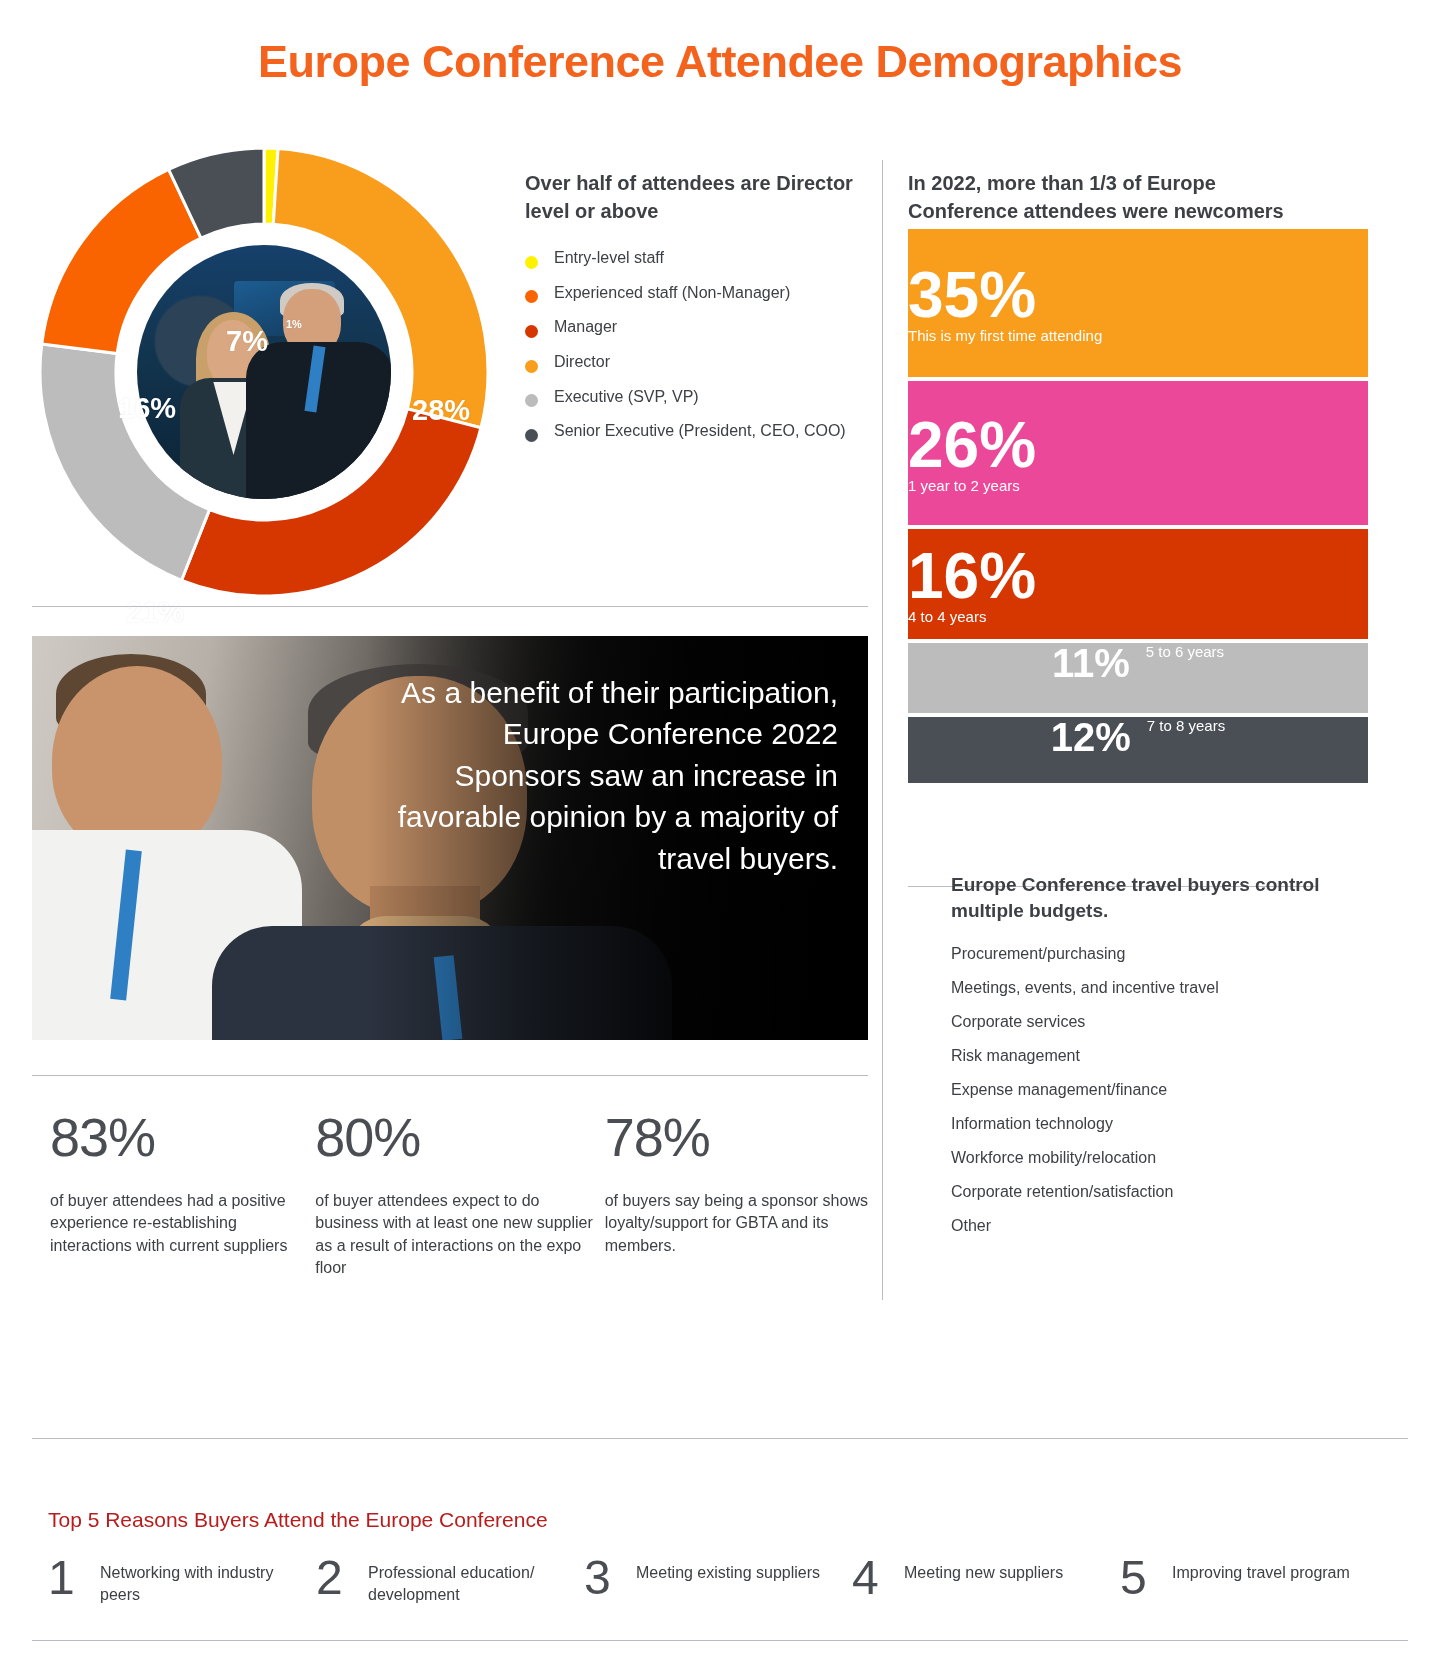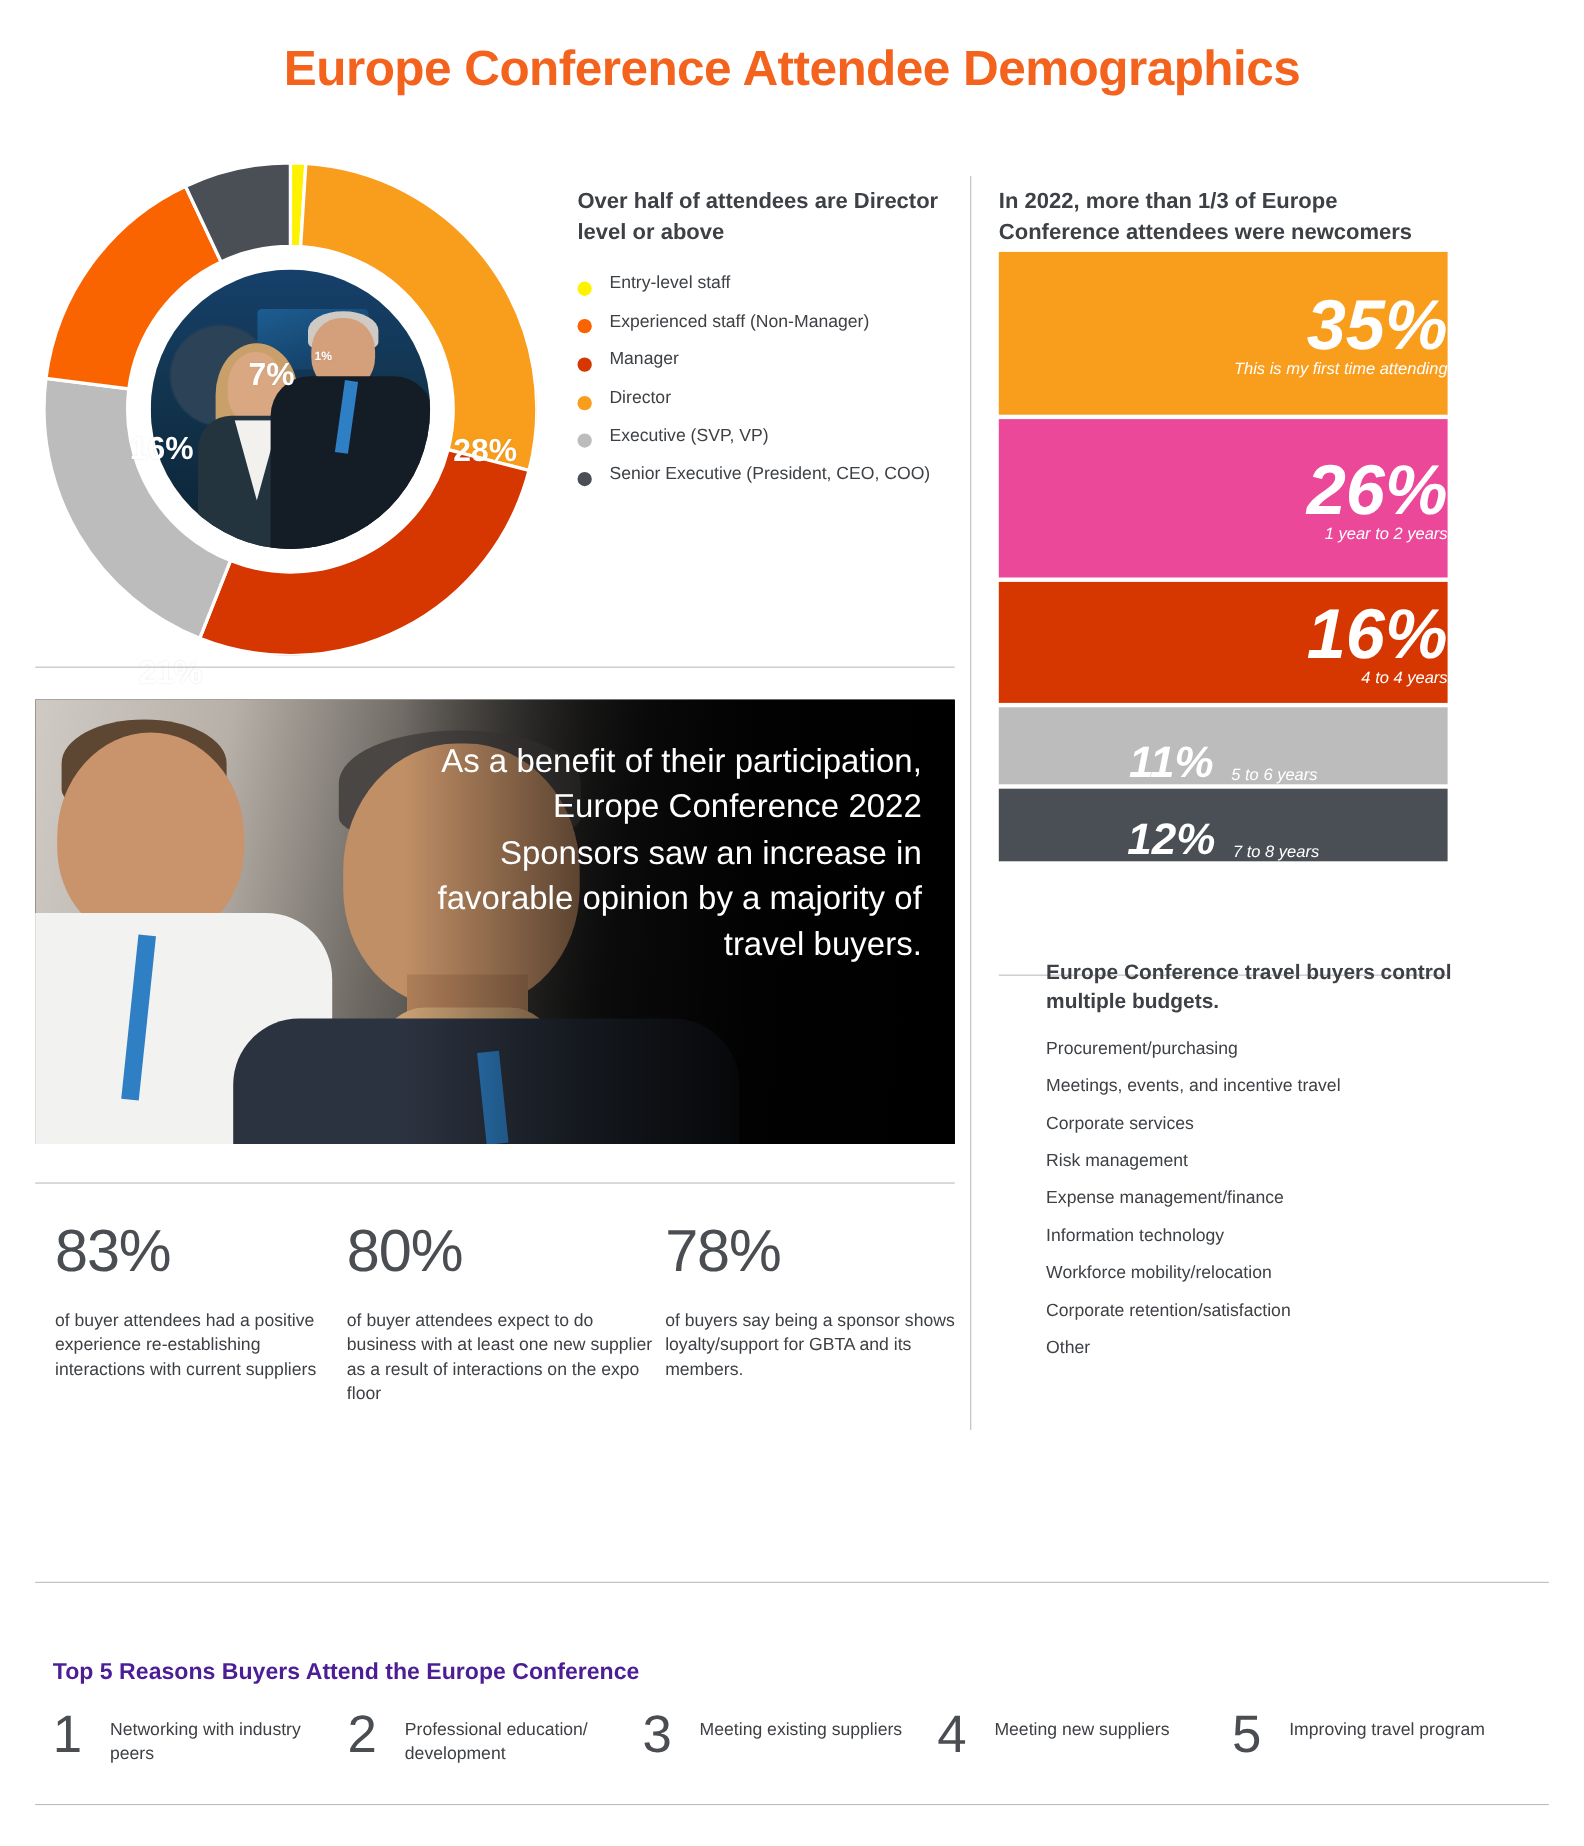--- a/index.html
+++ b/index.html
@@ -105,21 +105,21 @@
     margin-top: 4px; margin-right: 16px;
   }
   .legend-text { font-size: 16px; line-height:1.35; color:#3d4044; }
 
   
   .right-col { position: absolute; left: 908px; top: 170px; width: 408px; }
   .rc-head {
     font-size: 20px; font-weight: bold; line-height: 1.38; color:#3d4044;
     margin-bottom: 4px;
   }
-  .bar { position: relative; width: 408px; display:flex; align-items:flex-end;font-style:italic; }
+  .bar { position: relative; width: 460px; display:flex; align-items:flex-start; }
   .bar .big { font-size: 64px; font-weight: bold; color:#ffffff; line-height: 1; }
   .bar .sub { font-size: 15px; color:#ffffff; }
   .bar.stacked { flex-direction: column; justify-content: center; }
   .bar.inline { justify-content: center; gap: 16px; }
   .bar.inline .big { font-size: 40px; }
   .bar.inline .sub { font-size: 15px; }
 
   
   .h-divider-right {
     position: absolute; left: 908px; width: 408px; height: 1px; background:#b9bcc0;
@@ -164,21 +164,21 @@
 
   
   .stats { position:absolute; left:50px; top:1110px; width: 820px; display:flex; }
   .stat { width: 275px; }
   .stat:nth-child(2) { width: 300px; }
   .stat-num { font-size:54px; font-weight:400; color:#4a4d52; line-height:1; margin-bottom:26px; letter-spacing:-1px; }
   .stat-desc { font-size:16px; line-height:1.4; color:#3d4044; }
 
   
   .h-divider-bottom { position:absolute; left:32px; width:1376px; height:1px; background:#b9bcc0; }
-  .reasons-title { position:absolute; left:48px; top:1508px; font-size:21px; font-weight:bold; color:#4c1d95; }
+  .reasons-title { position:absolute; left:48px; top:1508px; font-size:21px; font-weight:normal; color:#b91c1c; }
   .reasons { position:absolute; left:48px; top:1556px; width:1340px; display:flex; }
   .reason { display:flex; align-items:flex-start; width:268px; }
   .reason-num { font-size:48px; font-weight:400; color:#4a4d52; line-height:.92; margin-right:18px; min-width:34px; }
   .reason-text { font-size:16px; line-height:1.4; color:#3d4044; padding-top:6px; }
 </style>
 </head>
 <body>
 
 <div class="page">
 

